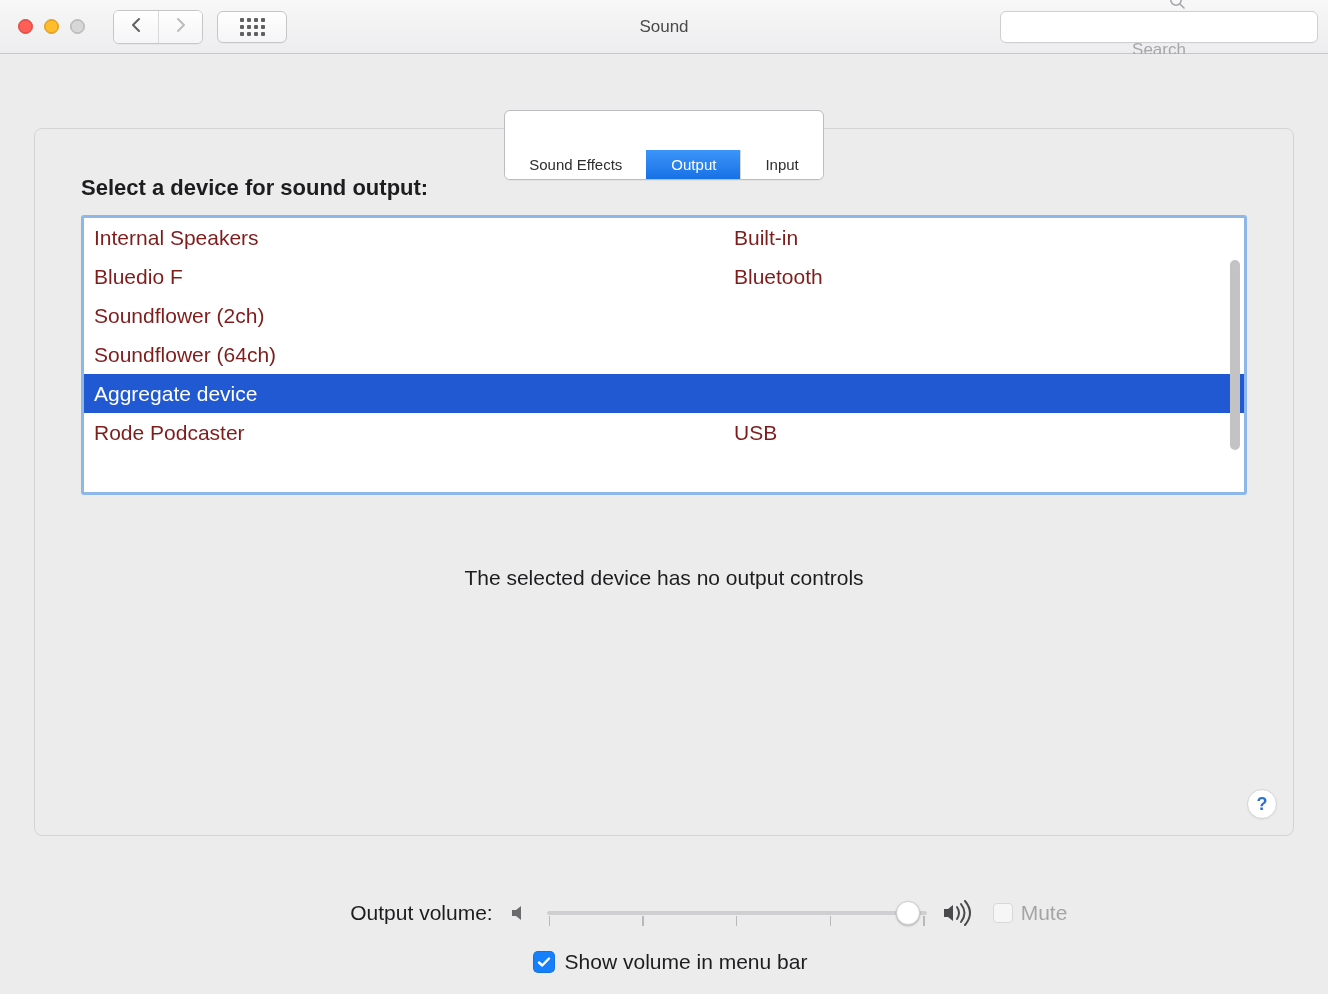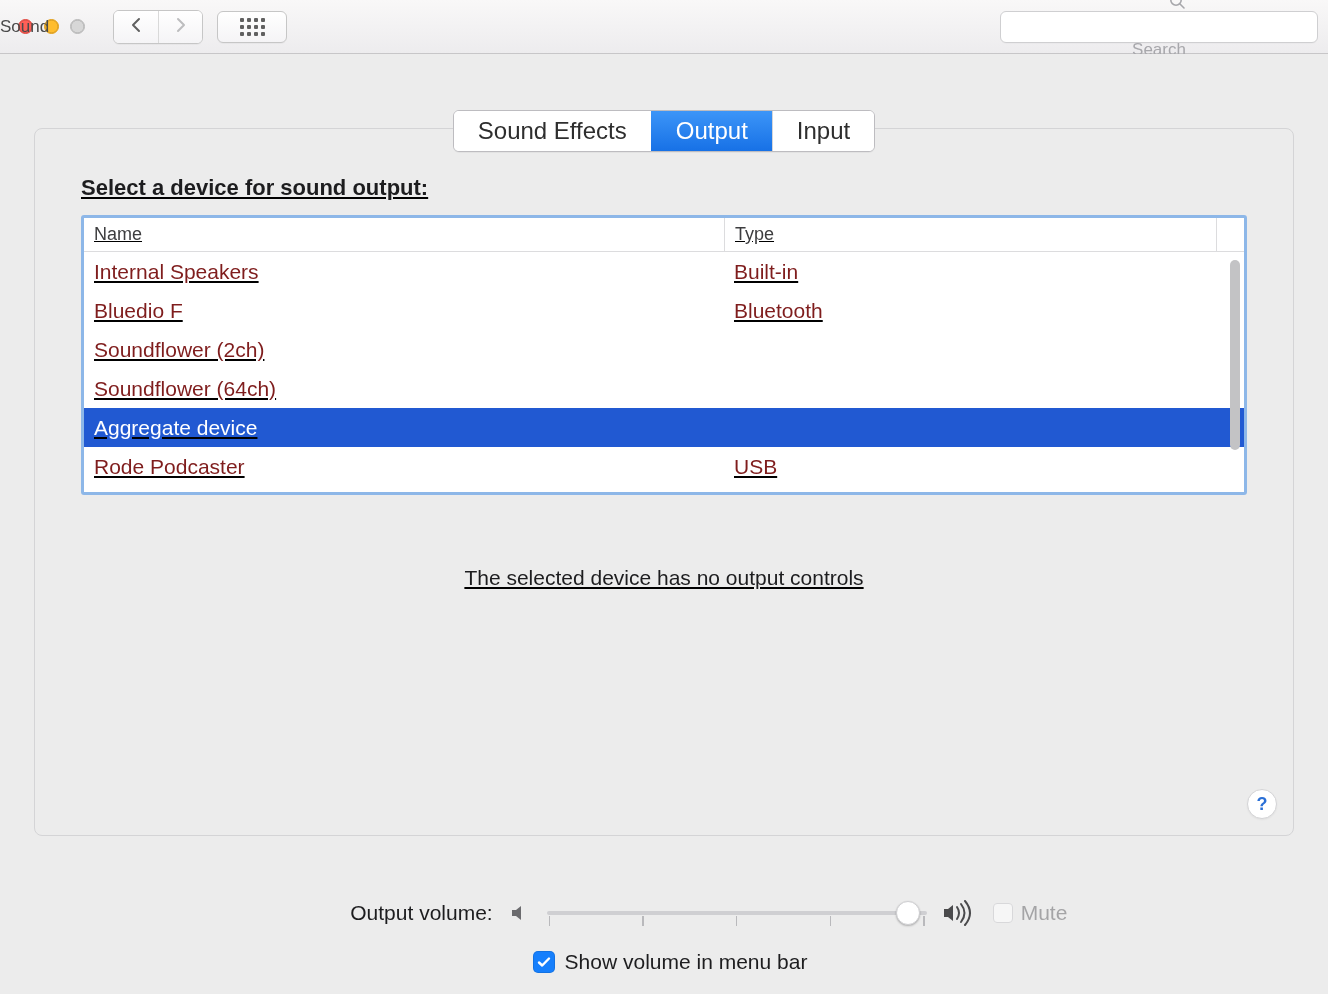--- a/index.html
+++ b/index.html
@@ -40,21 +40,21 @@
     margin-left: 14px; width: 70px; height: 32px;
     border: 1px solid #c6c6c6; border-radius: 6px;
     background: linear-gradient(to bottom,#ffffff,#f5f4f6);
     display:flex; align-items:center; justify-content:center;
     box-shadow: 0 1px 0 rgba(0,0,0,.03); cursor: pointer;
   }
   .apps-grid { display: grid; grid-template-columns: repeat(4,4px); grid-template-rows: repeat(3,4px); gap: 3px; }
   .apps-grid span { width:4px; height:4px; background:#606060; border-radius:1px; }
 
   .window-title {
-    position: absolute; left: 0; right: 0; text-align: left;
+    position: absolute; left: 0; right: 0; text-align: center;
     font-size: 17px; color: #4a4a4a; pointer-events: none;
   }
 
   .search-wrap {
     margin-left: auto; width: 318px; height: 32px;
     border: 1px solid #cfcfd1; border-radius: 6px;
     background: #fff; display:flex; align-items:center; justify-content:center;
     color: #a7a7ab; font-size: 17px;
     box-shadow: 0 1px 0 rgba(0,0,0,.02);
   }
@@ -62,32 +62,31 @@
 
   
   .body { background: #ececec; height: calc(994px - 54px); position: relative; }
 
   .seg-wrap { display:flex; justify-content:center; padding-top: 56px; position:relative; z-index:2; }
   .segmented {
     display:inline-flex; border:1px solid #bdbcc0; border-radius:6px; overflow:hidden;
     background:#fff; box-shadow: 0 1px 0 rgba(0,0,0,.04);
   }
   .segmented .seg {
-    padding: 6px 24px; font-size: 24px; color:#2e2e2e; cursor:pointer; background:#fff;
+    padding: 6px 24px; font-size: 15px; color:#2e2e2e; cursor:pointer; background:#fff;margin-top:39px;
   }
   .segmented .seg + .seg { border-left:1px solid #d5d5d7; }
   .segmented .seg.active {
     background: linear-gradient(to bottom,#3c95f8,#1771e6); color:#fff; border-left-color:transparent;
   }
 
   .panel {
     position: absolute; left: 34px; right: 34px; top: 74px; bottom: 158px;
     border: 1px solid #d4d4d6; border-radius: 8px; background: #ececec;
     padding: 46px 46px 20px 46px;
-    text-decoration: underline;
   }
 
   .section-title { font-size: 22px; font-weight: 700; color:#1d1d1f; margin-bottom: 14px; }
 
   .device-table {
     border: 3px solid #8db7e8; border-radius: 3px; background:#fff; position:relative;
     height: 280px; overflow: hidden;
   }
   .dt-header { display:flex; border-bottom:1px solid #dcdcde; height:34px; font-size:18px; color:#3d3d3f; }
   .dt-header .col { padding: 5px 10px; display:flex; align-items:center; }
@@ -213,25 +212,20 @@
       <div class="seg active">Output</div>
       <div class="seg">Input</div>
     </div>
   </div>
 
   <div class="panel">
 
     <div class="section-title">Select a device for sound output:</div>
 
     <div class="device-table">
-      <div class="dt-header">
-        <div class="col col-name">Name</div>
-        <div class="col col-type">Type</div>
-        <div class="col col-gutter"></div>
-      </div>
       <div class="dt-body" id="device-rows">
           <div class="dt-row">
             <div class="cell cell-name">Internal Speakers</div>
             <div class="cell cell-type">Built-in</div>
           </div>
           <div class="dt-row">
             <div class="cell cell-name">Bluedio F</div>
             <div class="cell cell-type">Bluetooth</div>
           </div>
           <div class="dt-row">

